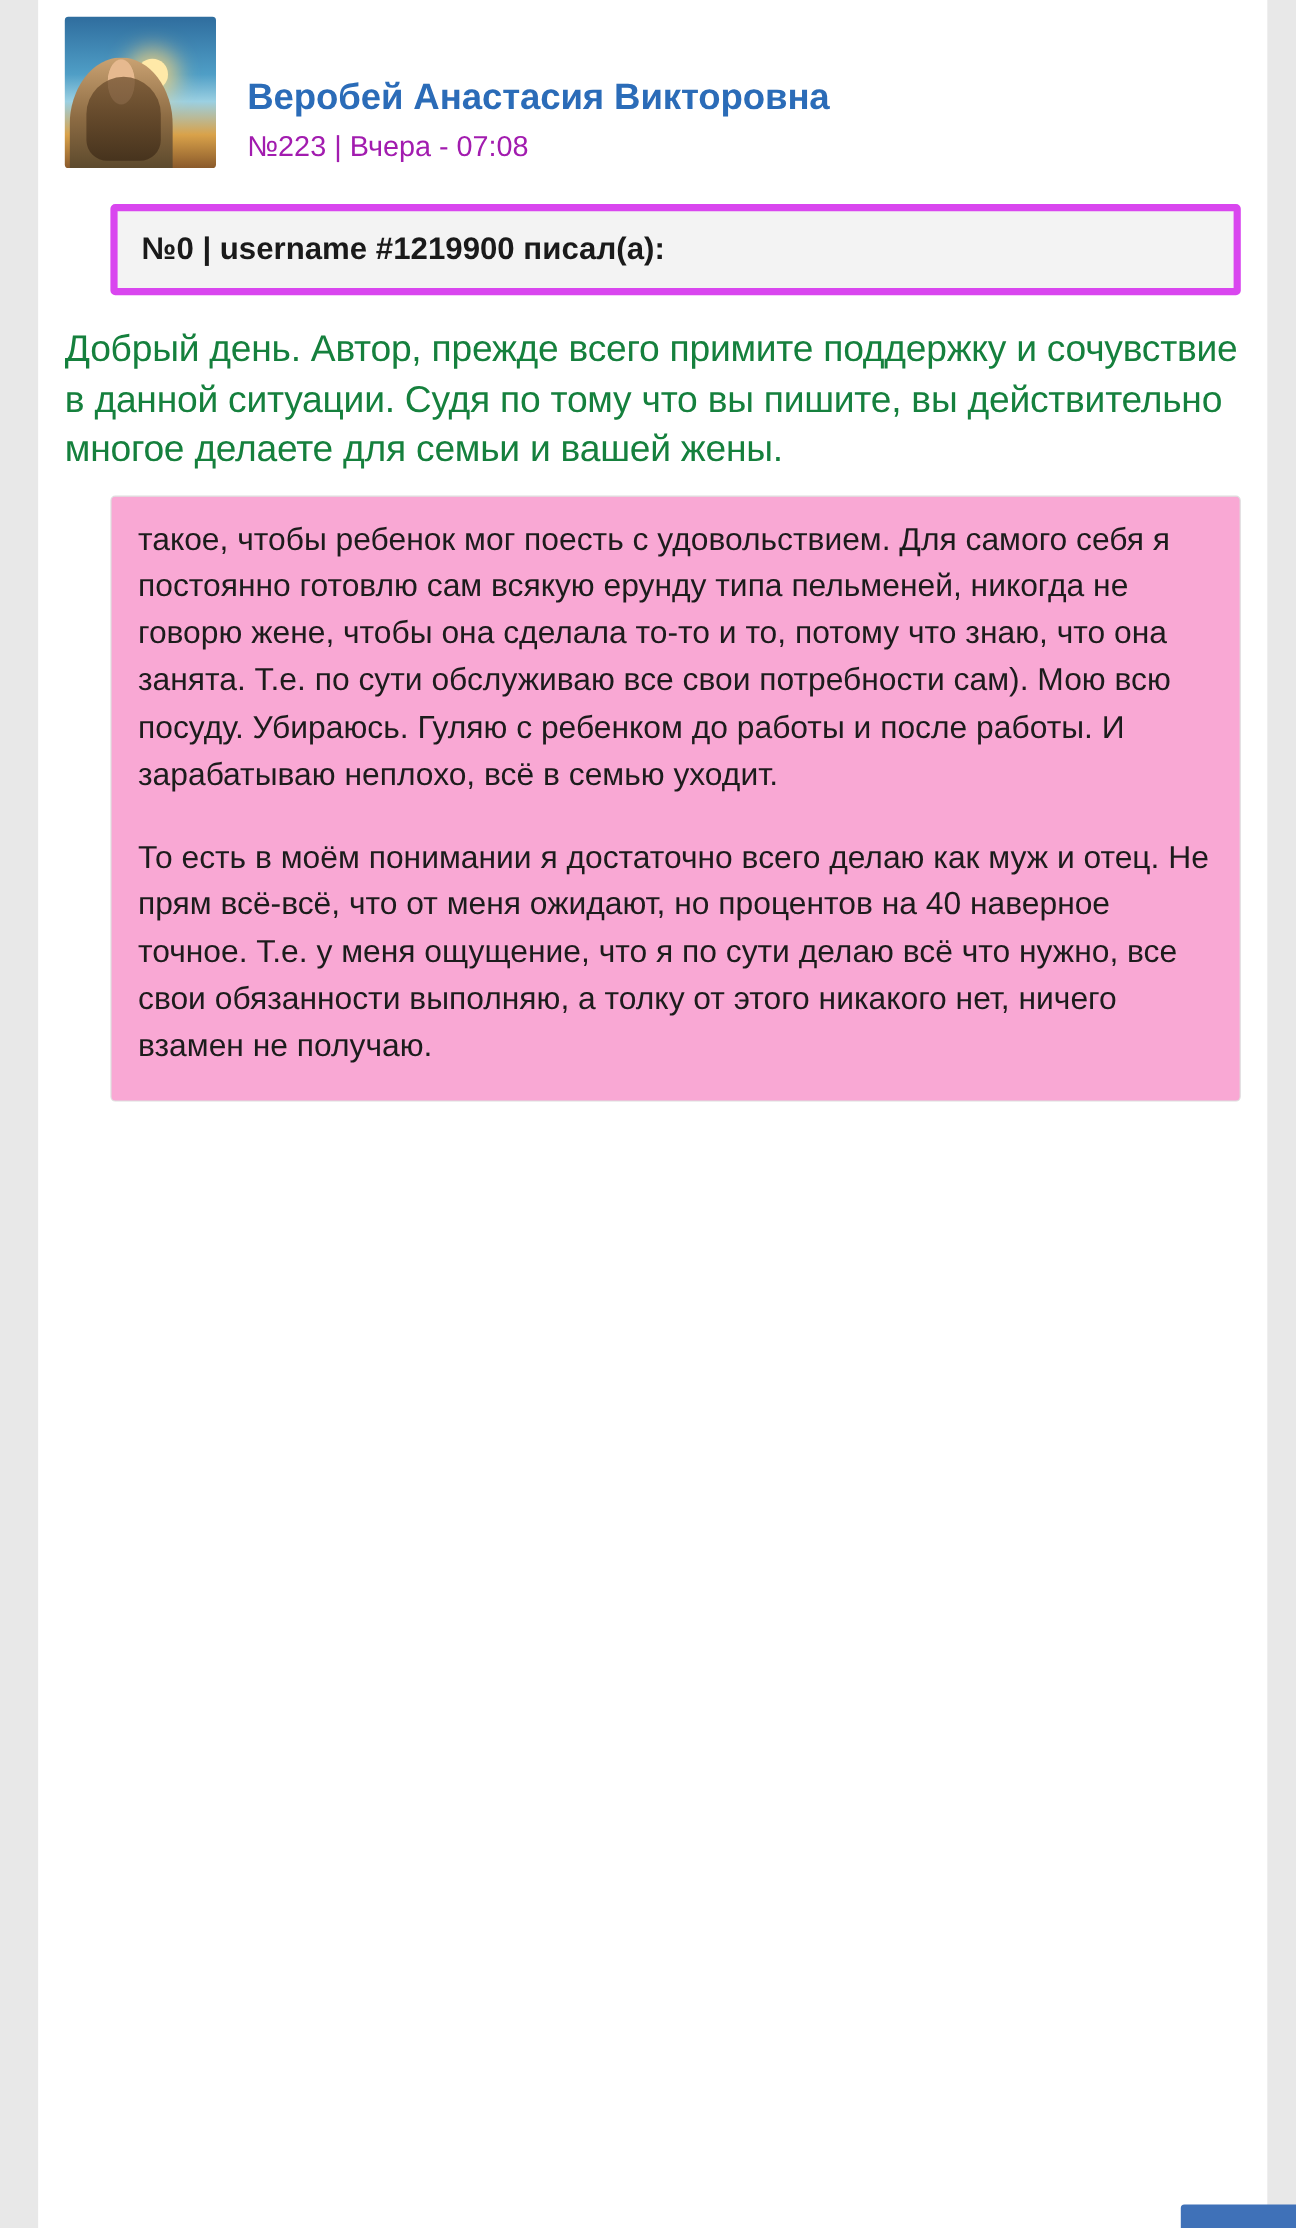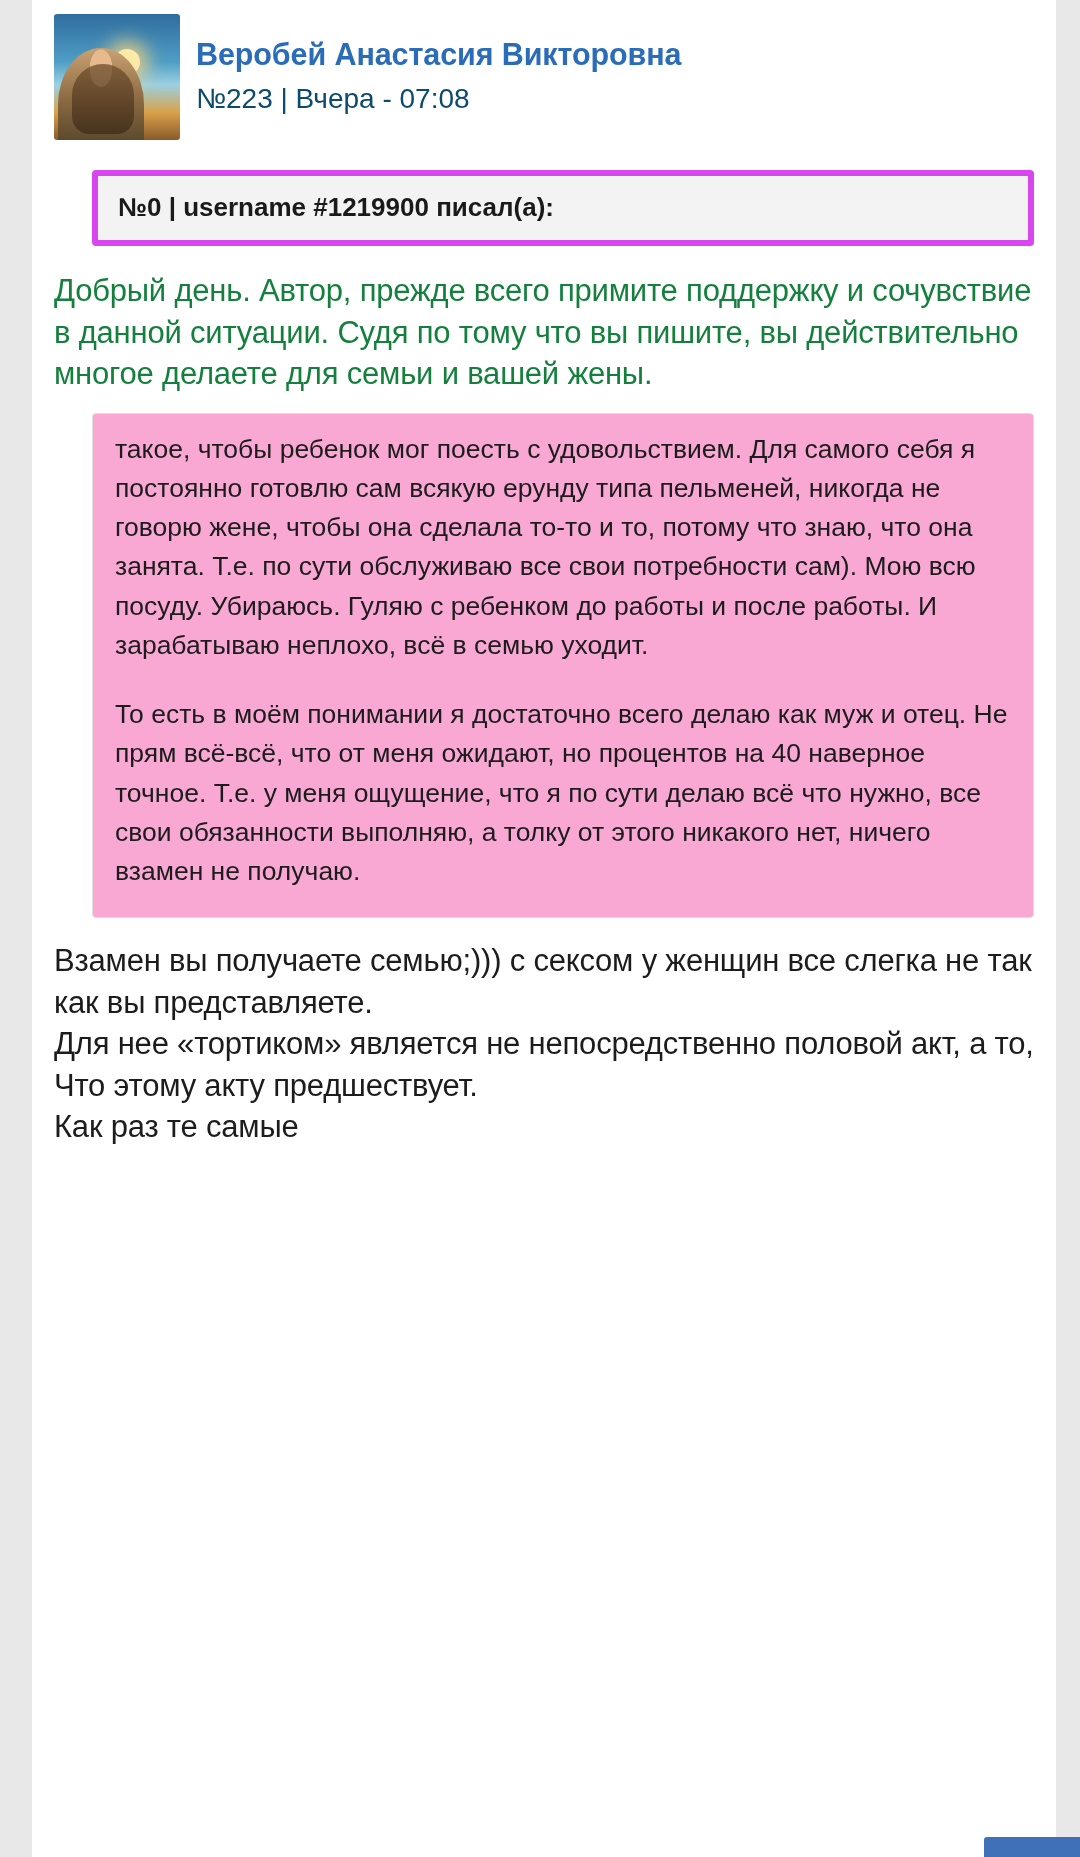--- a/index.html
+++ b/index.html
@@ -38,22 +38,22 @@
     margin: 0 24px 0 32px;
     background: #ffffff;
     min-height: 1857px;
     padding: 14px 22px 0 22px;
     box-sizing: border-box;
   }
 
   
   .post-header {
     display: flex;
-    align-items: center;
-    gap: 16px;
+    align-items: flex-end;
+    gap: 26px;
   }
   .avatar {
     width: 126px;
     height: 126px;
     flex: 0 0 126px;
     border-radius: 3px;
     overflow: hidden;
     position: relative;
     background: linear-gradient(#2f6d9e 0%, #4f9ec6 38%, #9bd0e2 56%, #d9a24a 78%, #8a5a2b 100%);
   }
@@ -104,22 +104,22 @@
     letter-spacing: -0.1px;
   }
   .author-role {
     color: #808080;
     font-size: 26px;
     line-height: 1.32;
     margin: 0;
     font-weight: normal;
   }
   .post-meta {
-    color: #0c4a6e;
-    font-size: 28px;
+    color: #a21caf;
+    font-size: 24px;
     line-height: 1.4;
     margin-top: 6px;
   }
 
   
   .quote-title-box {
     margin: 30px 0 0 38px;
     background: #f3f3f3;
     border: 6px solid #d946ef;
     border-radius: 4px;
@@ -216,23 +216,18 @@
 
     <div class="body-text">
       <p>Добрый день. Автор, прежде всего примите поддержку и сочувствие в данной ситуации. Судя по тому что вы пишите, вы действительно многое делаете для семьи и вашей жены.</p>
     </div>
 
     <div class="quote-block">
       <p>такое, чтобы ребенок мог поесть с удовольствием. Для самого себя я постоянно готовлю сам всякую ерунду типа пельменей, никогда не говорю жене, чтобы она сделала то-то и то, потому что знаю, что она занята. Т.е. по сути обслуживаю все свои потребности сам). Мою всю посуду. Убираюсь. Гуляю с ребенком до работы и после работы. И зарабатываю неплохо, всё в семью уходит.</p>
       <p>То есть в моём понимании я достаточно всего делаю как муж и отец. Не прям всё-всё, что от меня ожидают, но процентов на 40 наверное точное. Т.е. у меня ощущение, что я по сути делаю всё что нужно, все свои обязанности выполняю, а толку от этого никакого нет, ничего взамен не получаю.</p>
     </div>
 
-    <div class="tail-text">
-      <p>Взамен вы получаете семью;))) с сексом у женщин все слегка не так как вы представляете.</p>
-      <p>Для нее «тортиком» является не непосредственно половой акт, а то, Что этому акту предшествует.</p>
-      <p>Как раз те самые</p>
-    </div>
 
   </div>
 
   <div class="corner-widget"></div>
 
 </div>
 
 </body></html>

